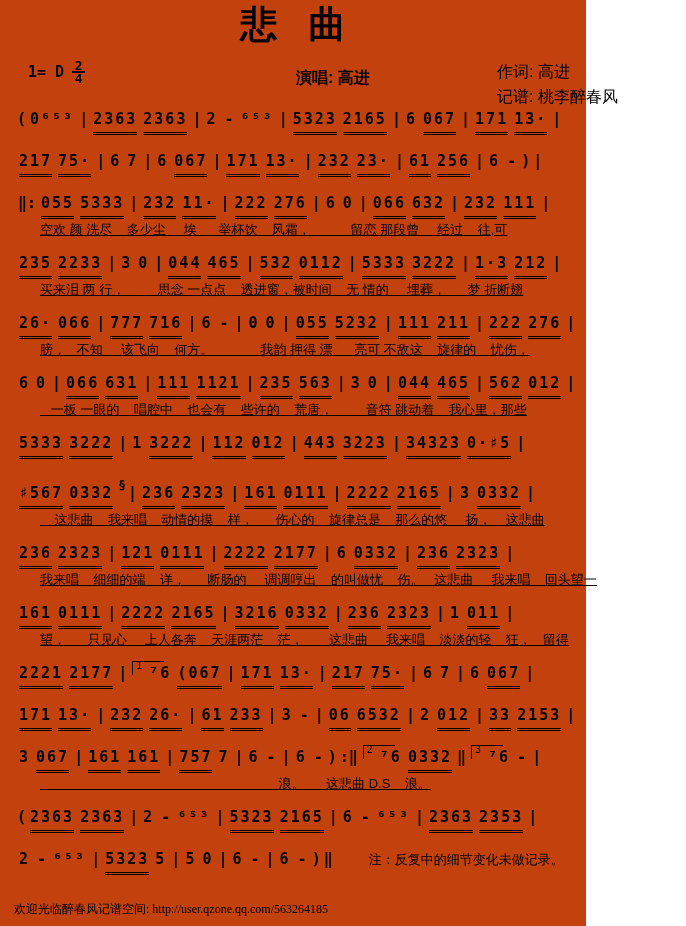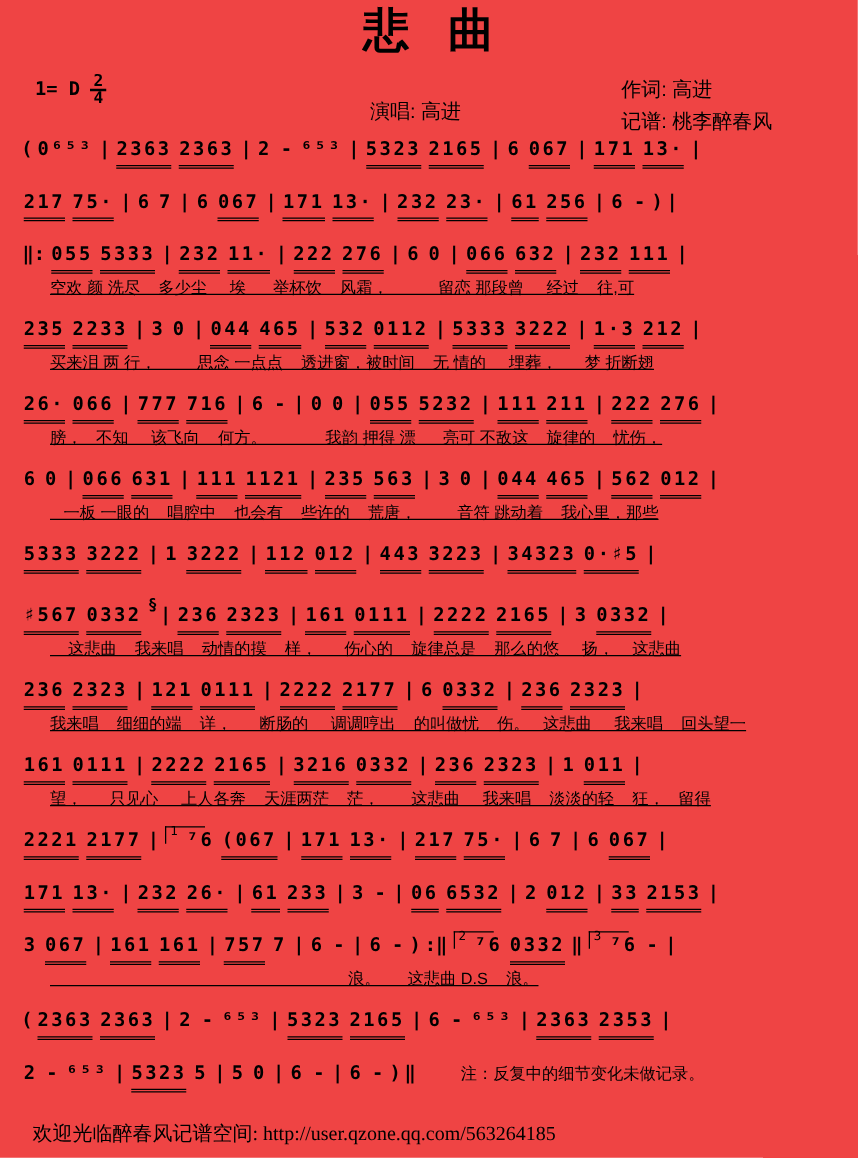--- a/index.html
+++ b/index.html
@@ -1,36 +1,36 @@
 <!DOCTYPE html>
 <html><head>
 <meta charset="utf-8">
 <style>
   html, body { margin:0; padding:0; }
   body {
     width:686px; height:926px; background:#ffffff; color:#000;
     font-family:"Liberation Sans", sans-serif; overflow:hidden;
   }
-  .page { position:relative; width:686px; height:926px; background:#ef4444; }
+  .page { position:relative; width:586px; height:926px; background:#c2410c; }
 
   
   .header { position:relative; height:102px; }
   .title {
     position:absolute; top:0px; left:0; right:0; margin:0;
     text-align:center; font-size:37px; font-weight:bold; white-space:pre;
   }
   .keysig {
     position:absolute; left:28px; top:60px; font-size:15px; font-weight:bold;
     font-family:"DejaVu Sans Mono", monospace;
   }
   .frac { display:inline-block; vertical-align:-6px; text-align:center; margin-left:8px; line-height:11px; font-size:13px; }
   .frac .num { display:block; }
   .frac .line { display:block; border-top:2px solid #000; width:13px; margin:0 auto; }
   .credit { position:absolute; font-size:16px; white-space:pre; }
-  .credit-singer { left:296px; top:79px; }
+  .credit-singer { left:296px; top:68px;font-weight:bold; }
   .credit-lyricist { left:497px; top:62px;text-align:center; }
   .credit-transcriber { left:497px; top:87px; }
 
   
   .score { padding:4px 20px 0 16px; }
   .system { margin-bottom:13px; }
   .notes-row {
     font-family:"DejaVu Sans Mono", monospace; font-weight:bold;
     font-size:15px; line-height:26px; white-space:nowrap;
   }
@@ -43,22 +43,22 @@
     font-size:10px; font-weight:normal; vertical-align:9px;
     border-top:1px solid #000; border-left:1px solid #000;
     padding:0 22px 5px 3px; margin-right:-18px; letter-spacing:0; line-height:8px;
   }
   .segno { font-size:13px; vertical-align:9px; margin:0 0 0 2px; letter-spacing:0; }
   .lyrics-row { font-size:13px; line-height:15px; white-space:pre; padding-left:24px; margin-top:3px;text-decoration:underline; }
   .side-note { font-weight:normal; letter-spacing:0; font-size:13px; margin-left:34px; font-family:"Liberation Sans", sans-serif; }
 
   
   .footer {
-    position:absolute; left:14px; bottom:8px; font-size:16px;
-    font-family:"Liberation Serif", serif; white-space:pre;margin-left:12px;
+    position:absolute; left:14px; bottom:8px; font-size:12px;
+    font-family:"Liberation Serif", serif; white-space:pre;
   }
 </style>
 </head>
 <body>
 
 <div class="page">
 
   <div class="header">
     <h1 class="title">悲   曲</h1>
     <div class="keysig">

